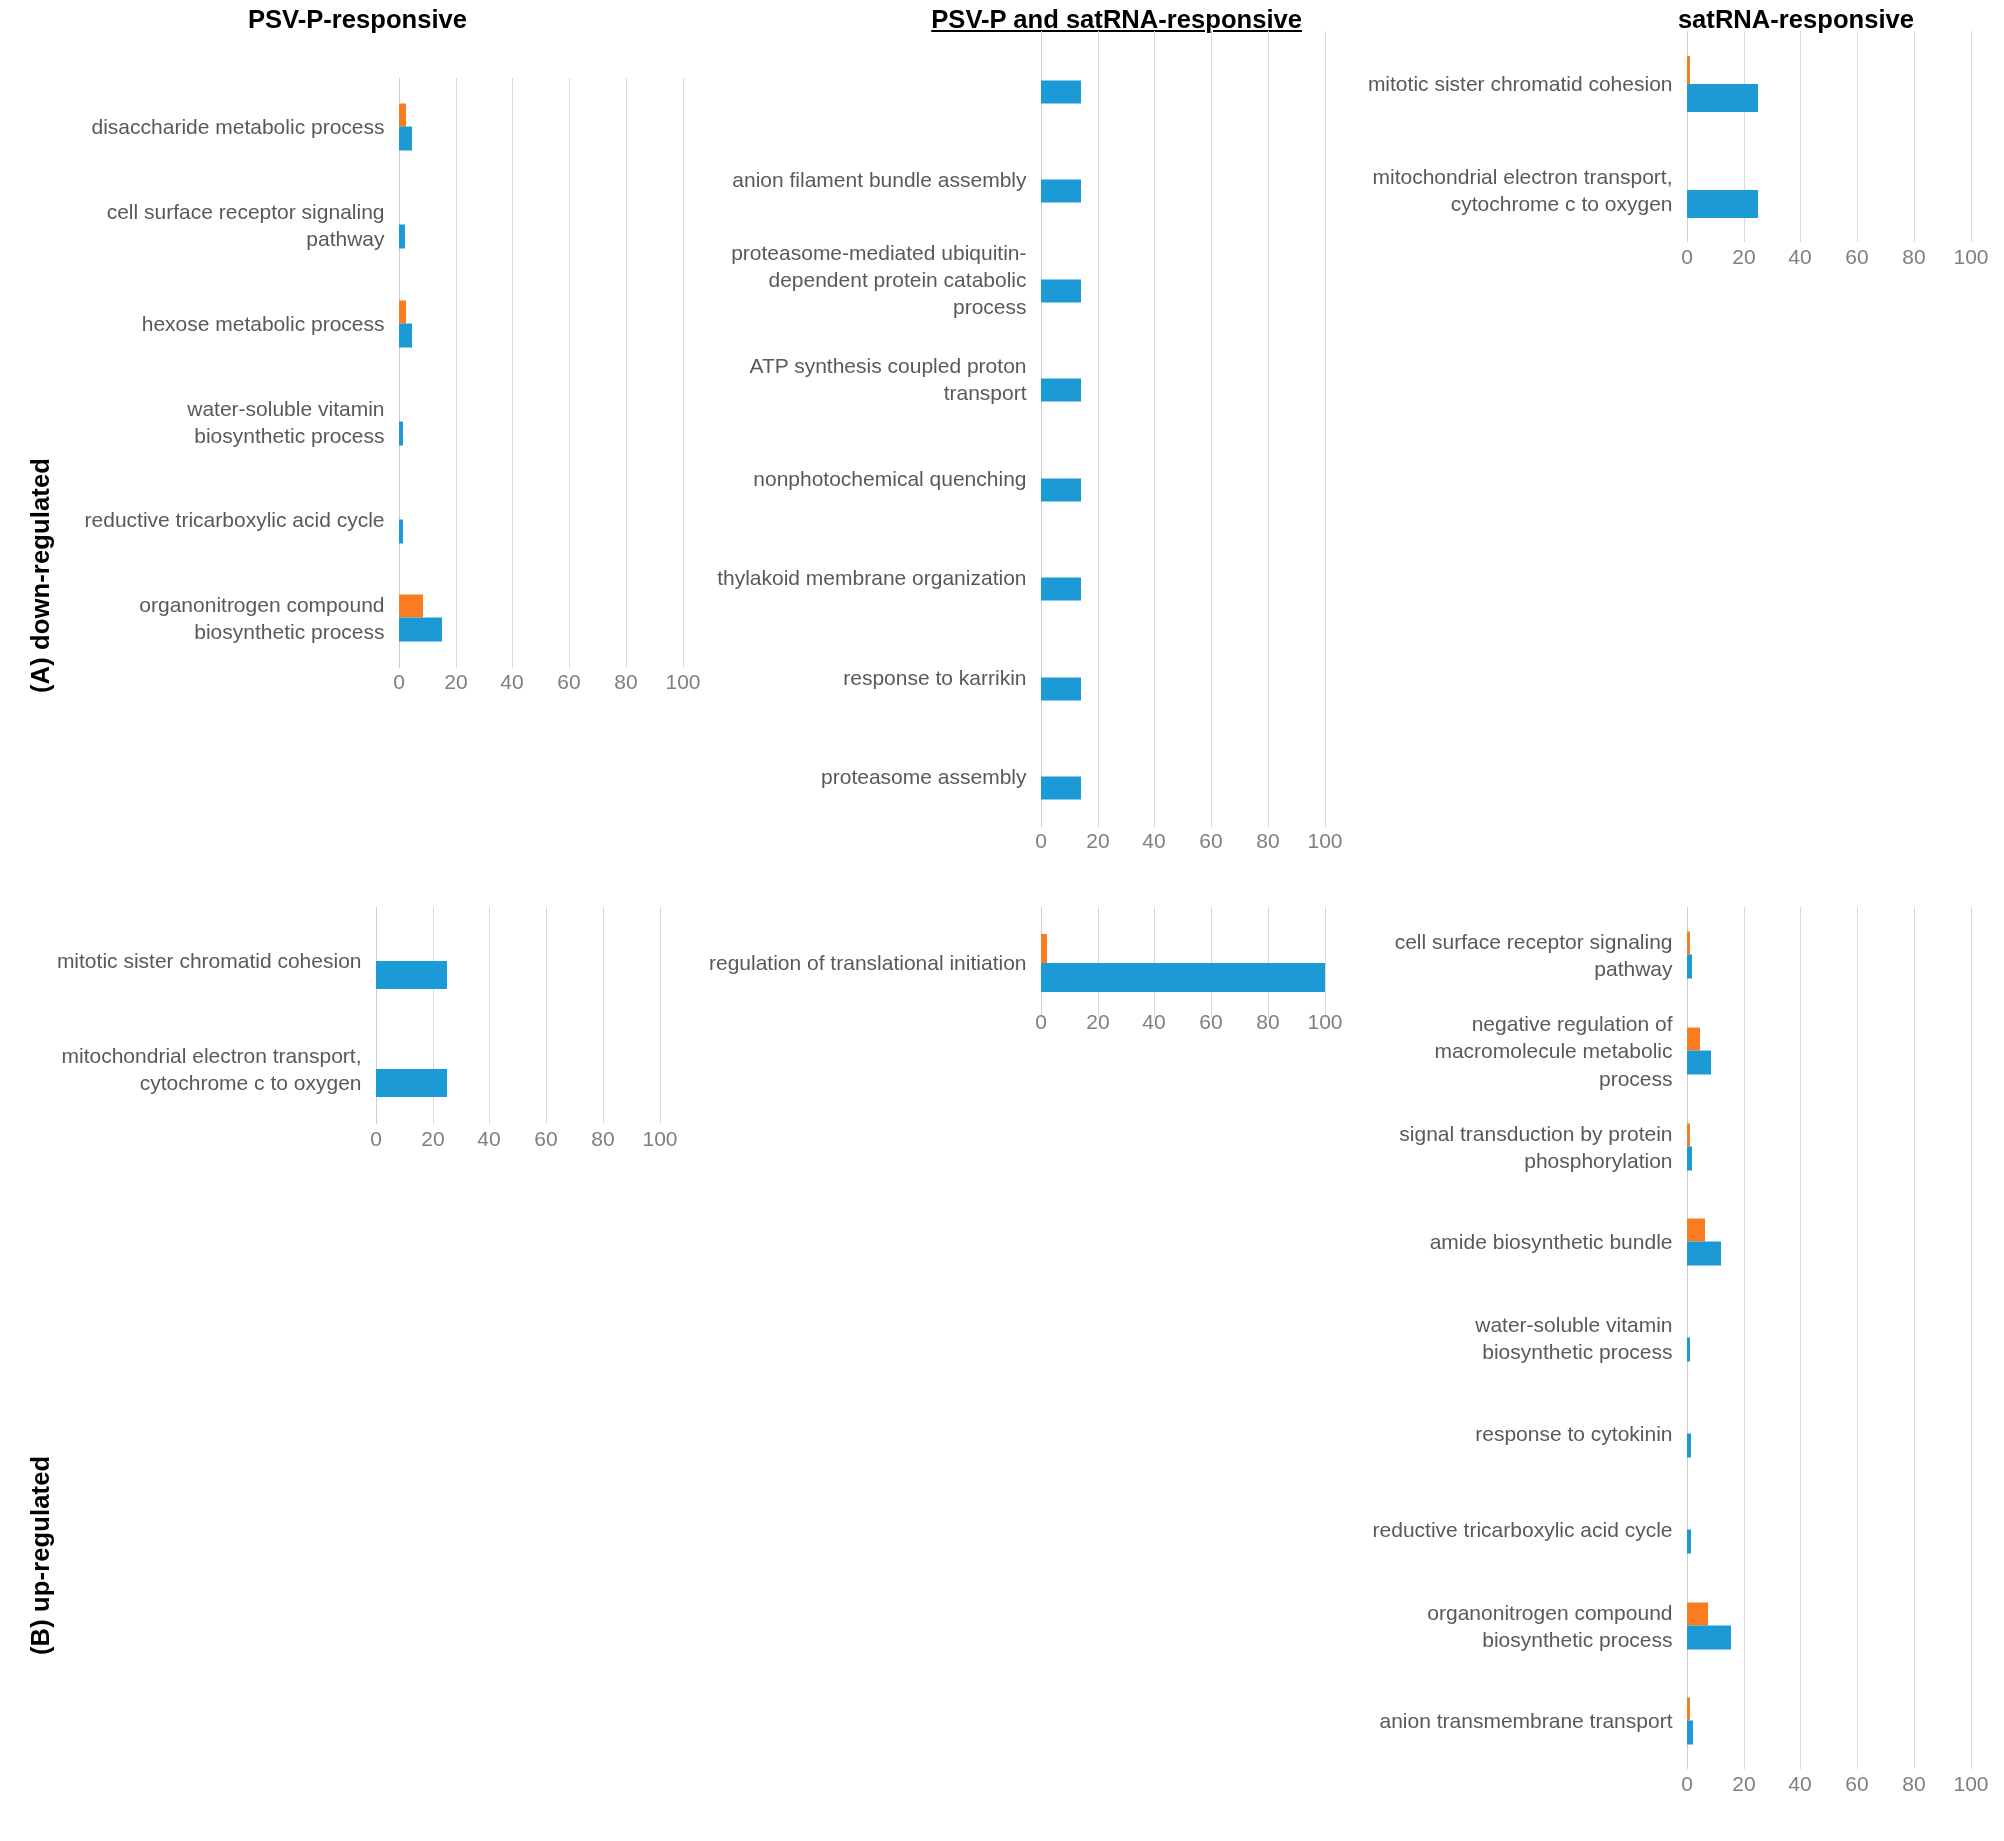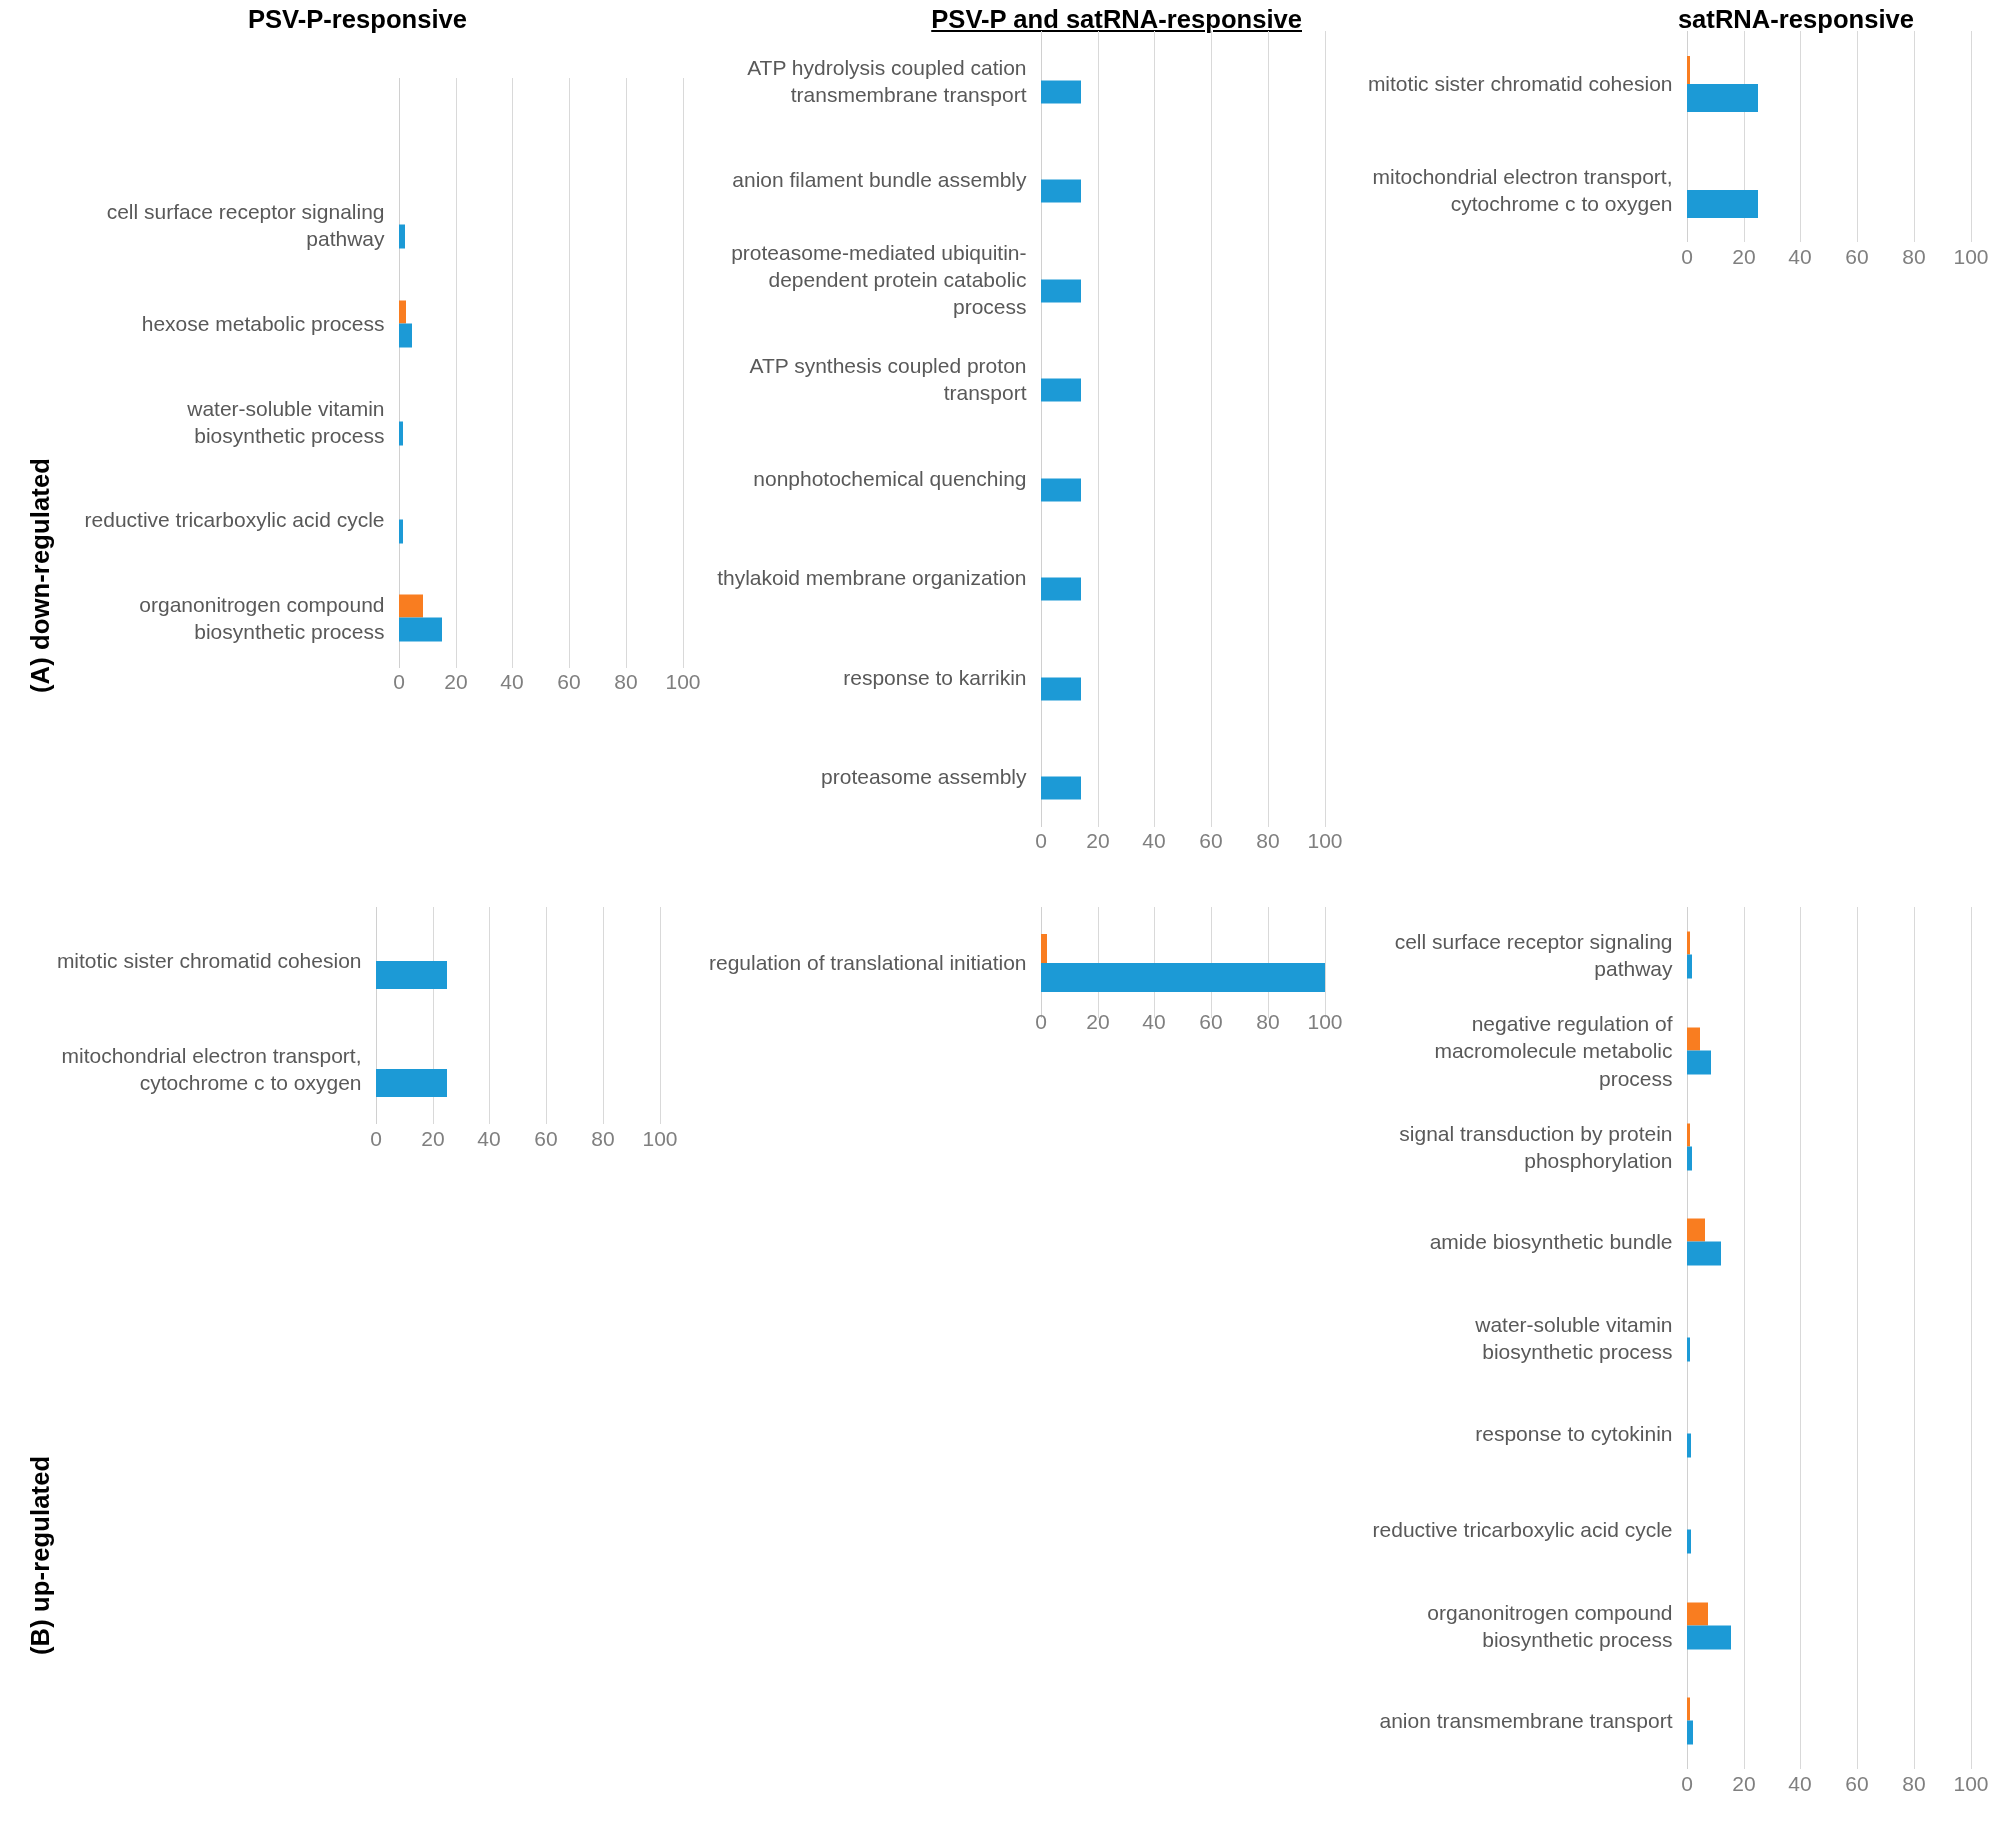--- a/index.html
+++ b/index.html
@@ -50,20 +50,27 @@
     <div class="plot" style="left: 399px; top: 78px; width: 340px; height: 590px;">
       <div class="grid">
         <div class="gl zero" style="left: 0px;"></div>
         <div class="gl" style="left: 57px;"></div>
         <div class="gl" style="left: 113px;"></div>
         <div class="gl" style="left: 170px;"></div>
         <div class="gl" style="left: 227px;"></div>
         <div class="gl" style="left: 284px;"></div>
       </div>
       <div class="rows">
+        <div class="row" style="top: 0px; height: 98px;">
+          <div class="cat" style="width: 312px;">disaccharide metabolic process</div>
+          <div class="bars" style="height: 47px;">
+            <div class="bar orange" style="top: 0px; height: 23.4px; width: 6.5px;"></div>
+            <div class="bar blue" style="top: 23.4px; height: 23.4px; width: 13.3px;"></div>
+          </div>
+        </div>
         <div class="row" style="top: 98px; height: 98px;">
           <div class="cat" style="width: 312px;">cell surface receptor signaling pathway</div>
           <div class="bars" style="height: 47px;">
             <div class="bar orange" style="top: 0px; height: 23.4px; width: 0px;"></div>
             <div class="bar blue" style="top: 23.4px; height: 23.4px; width: 5.7px;"></div>
           </div>
         </div>
         <div class="row" style="top: 197px; height: 98px;">
           <div class="cat" style="width: 312px;">hexose metabolic process</div>
           <div class="bars" style="height: 47px;">
@@ -107,21 +114,20 @@
       <div class="grid">
         <div class="gl zero" style="left: 0px;"></div>
         <div class="gl" style="left: 57px;"></div>
         <div class="gl" style="left: 113px;"></div>
         <div class="gl" style="left: 170px;"></div>
         <div class="gl" style="left: 227px;"></div>
         <div class="gl" style="left: 284px;"></div>
       </div>
       <div class="rows">
         <div class="row" style="top: 0px; height: 99px;">
-          <div class="cat" style="width: 312px;">ATP hydrolysis coupled cation transmembrane transport</div>
           <div class="bars" style="height: 47px;">
             <div class="bar orange" style="top: 0px; height: 23.4px; width: 0px;"></div>
             <div class="bar blue" style="top: 23.4px; height: 23.4px; width: 40px;"></div>
           </div>
         </div>
         <div class="row" style="top: 99px; height: 99px;">
           <div class="cat" style="width: 312px;">anion filament bundle assembly</div>
           <div class="bars" style="height: 47px;">
             <div class="bar orange" style="top: 0px; height: 23.4px; width: 0px;"></div>
             <div class="bar blue" style="top: 23.4px; height: 23.4px; width: 40px;"></div>

